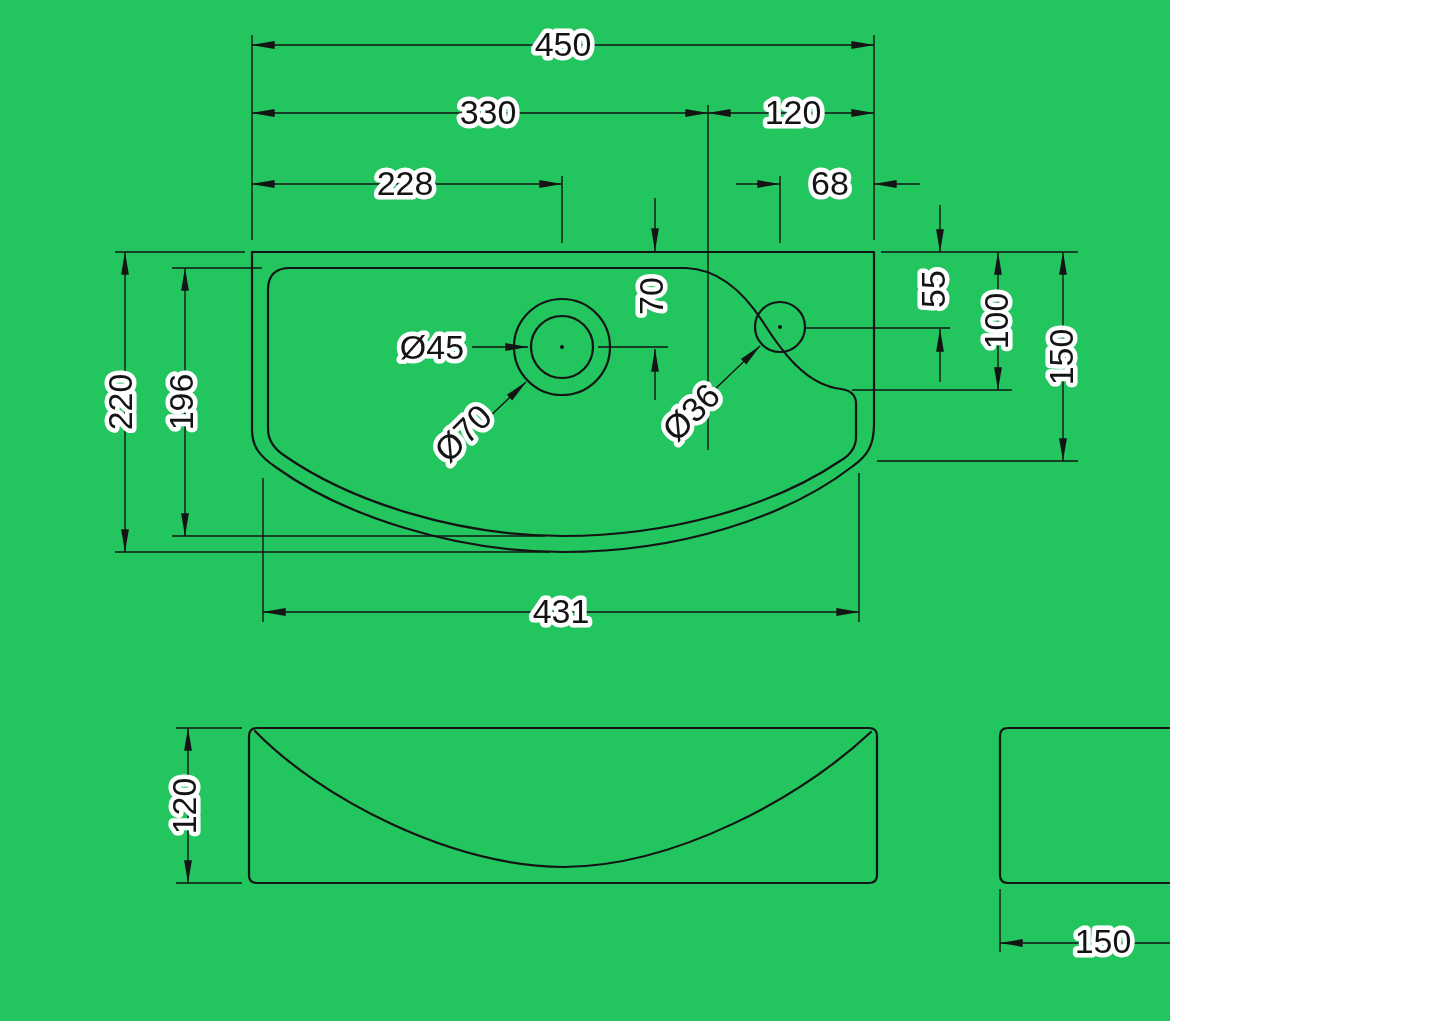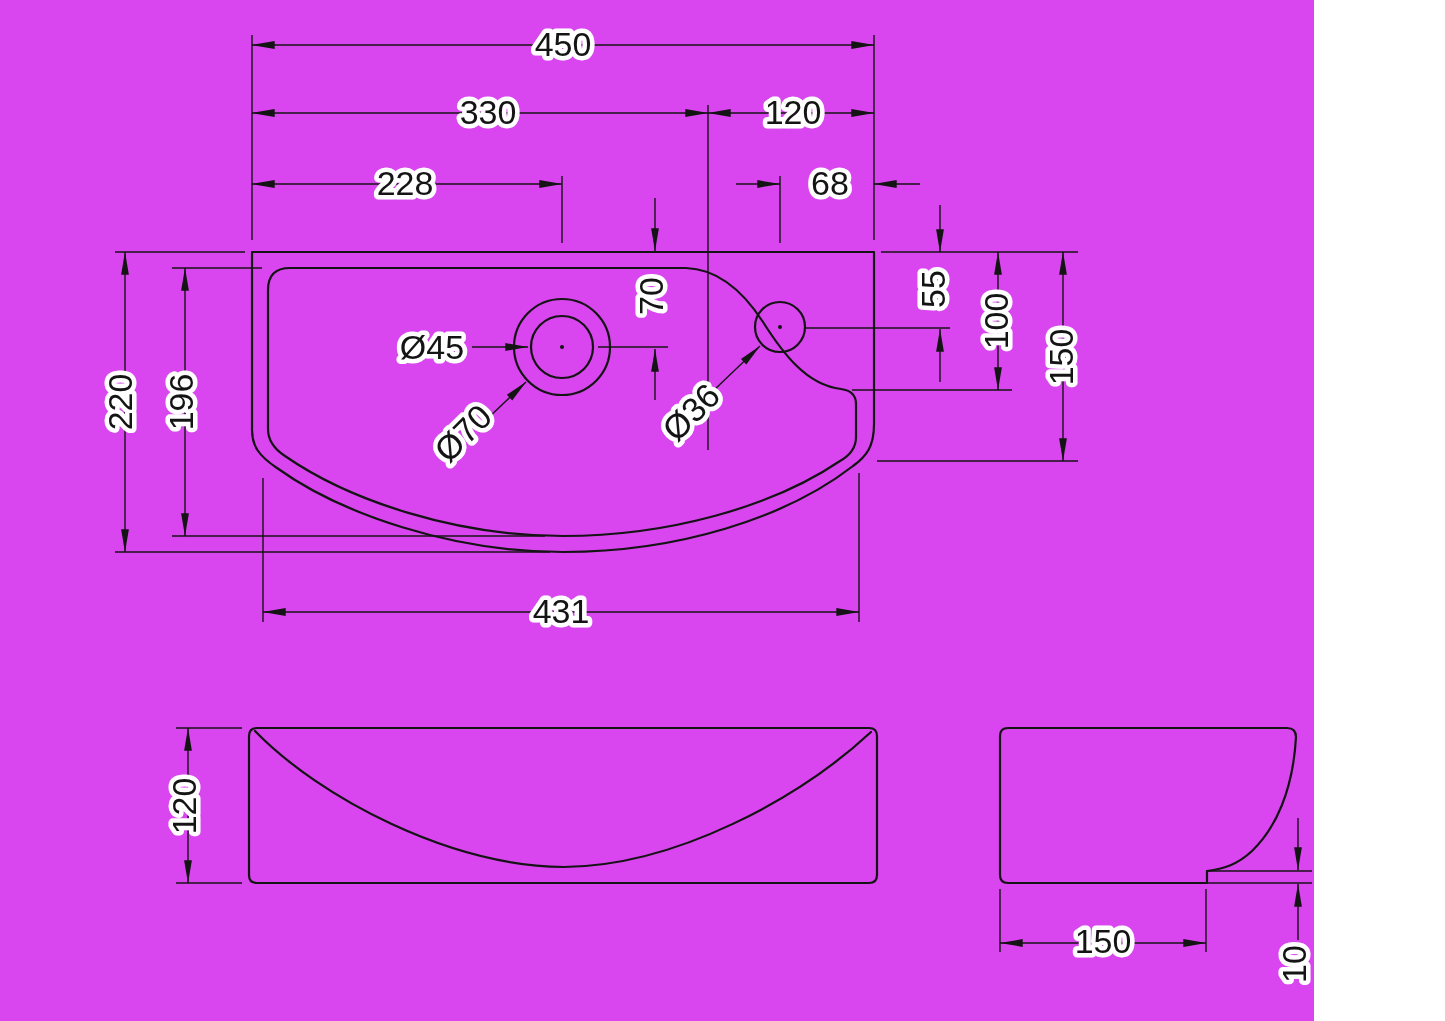--- a/index.html
+++ b/index.html
@@ -1,16 +1,16 @@
 <!DOCTYPE html>
 <html><head>
 <meta charset="utf-8">
 <style>
   html,body{margin:0;padding:0;background:#ffffff;}
-  .stage{position:relative;width:1314px;height:1021px;background:#d946ef;overflow:hidden;}
+  .stage{position:relative;width:1170px;height:1021px;background:#22c55e;overflow:hidden;}
   svg{position:absolute;left:0;top:0;}
   .ol{fill:none;stroke:#141414;stroke-width:2.2;stroke-linecap:round;stroke-linejoin:round;}
   .dl{fill:none;stroke:#141414;stroke-width:1.4;}
   .dot{fill:#141414;stroke:none;}
   .dt{font-family:"Liberation Sans","DejaVu Sans",sans-serif;font-size:34px;fill:#141414;
       text-anchor:middle;dominant-baseline:central;
       paint-order:stroke;stroke:#ffffff;stroke-width:9px;stroke-linejoin:round;}
 </style>
 </head>
 <body>

